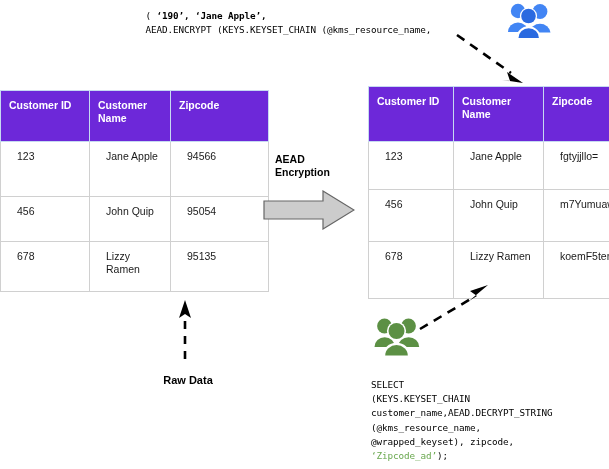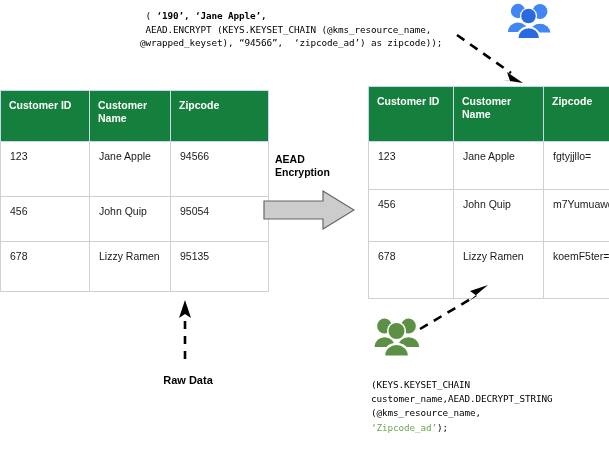--- a/index.html
+++ b/index.html
@@ -40,36 +40,36 @@
   #select-sql .g { color: #6aa84f; }
 
   
   table.db {
     position: absolute;
     border-collapse: collapse;
     table-layout: fixed;
     background: #ffffff;
   }
   table.db th {
-    background: #15803d;
+    background: #6d28d9;
     color: #ffffff;
     font-size: 10.5px;
     font-weight: bold;
     text-align: left;
     vertical-align: top;
     padding: 8px 7px 8px 8px;
     border: 1px solid #c6d9f1;
     line-height: 13px;
   }
   table.db td {
     font-size: 10.5px;
     color: #1a1a1a;
     text-align: left;
     vertical-align: top;
-    padding: 8px 7px 8px 9px;
+    padding: 8px 7px 8px 16px;
     border: 1px solid #d0d0d0;
     line-height: 13px;
   }
 
   #table-raw {
     left: 0px;
     top: 90px;
     width: 222px;
   }
   #table-raw th:nth-child(1), #table-raw td:nth-child(1) { width: 73px; }
@@ -157,21 +157,21 @@
     text-align: center;
     font-size: 11px;
     font-weight: bold;
     color: #000000;
     margin-top: 8px;
   }
 </style>
 </head>
 <body>
 
-<div class="code" id="insert-sql"><div><span> ( </span><span class="b">‘190’, ‘Jane Apple’,</span></div><div><span> AEAD.ENCRYPT (KEYS.KEYSET_CHAIN (@kms_resource_name,</span></div><div><span>@wrapped_keyset), “94566”,  ‘zipcode_ad’) as zipcode));</span></div></div>
+<div class="code" id="insert-sql"><div><span> ( </span><span class="b">‘190’, ‘Jane Apple’,</span></div><div><span> AEAD.ENCRYPT (KEYS.KEYSET_CHAIN (@kms_resource_name,</span></div></div>
 
 <table class="db" id="table-raw">
   <thead>
     <tr class="hrow">
       <th>Customer ID</th>
       <th>Customer Name</th>
       <th>Zipcode</th>
     </tr>
   </thead>
   <tbody>
@@ -261,13 +261,13 @@
   <polygon points="70,2 52,8 59,13 51,18" fill="#000000"></polygon>
 </svg>
 
 <svg id="arrow-raw" viewBox="0 0 34 62">
   <line x1="17" y1="60" x2="17" y2="16" stroke="#000000" stroke-width="2.6" stroke-dasharray="8,7" stroke-linecap="butt"></line>
   <polygon points="17,1 11,19 17,15 23,19" fill="#000000"></polygon>
 </svg>
 
 <div id="raw-label">Raw Data</div>
 
-<div class="code" id="select-sql"><div><span>(KEYS.KEYSET_CHAIN</span></div><div><span>customer_name,AEAD.DECRYPT_STRING</span></div><div><span>(@kms_resource_name,</span></div><div><span class="g">‘Zipcode_ad’</span><span>);</span></div></div>
+<div class="code" id="select-sql"><div><span>SELECT</span></div><div><span>(KEYS.KEYSET_CHAIN</span></div><div><span>customer_name,AEAD.DECRYPT_STRING</span></div><div><span>(@kms_resource_name,</span></div><div><span>@wrapped_keyset), zipcode,</span></div><div><span class="g">‘Zipcode_ad’</span><span>);</span></div></div>
 
 </body></html>

